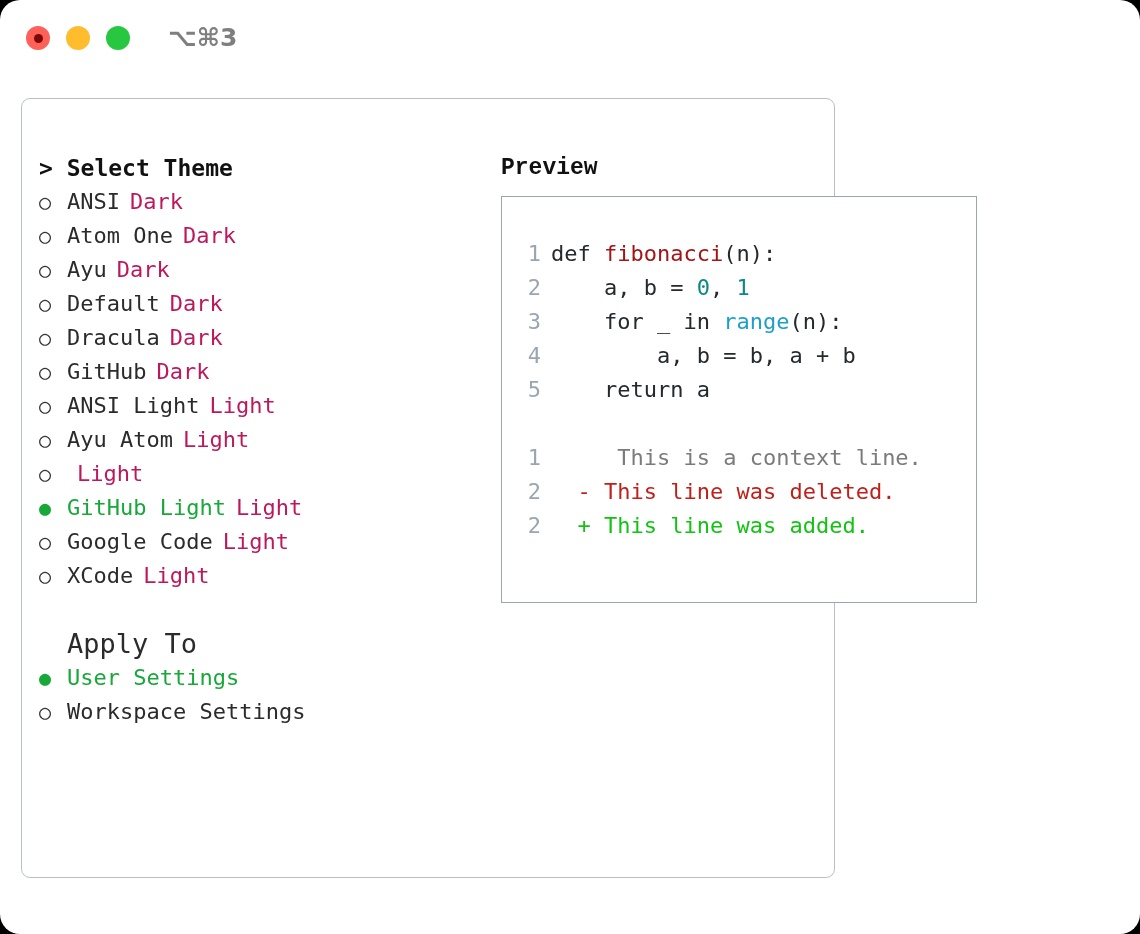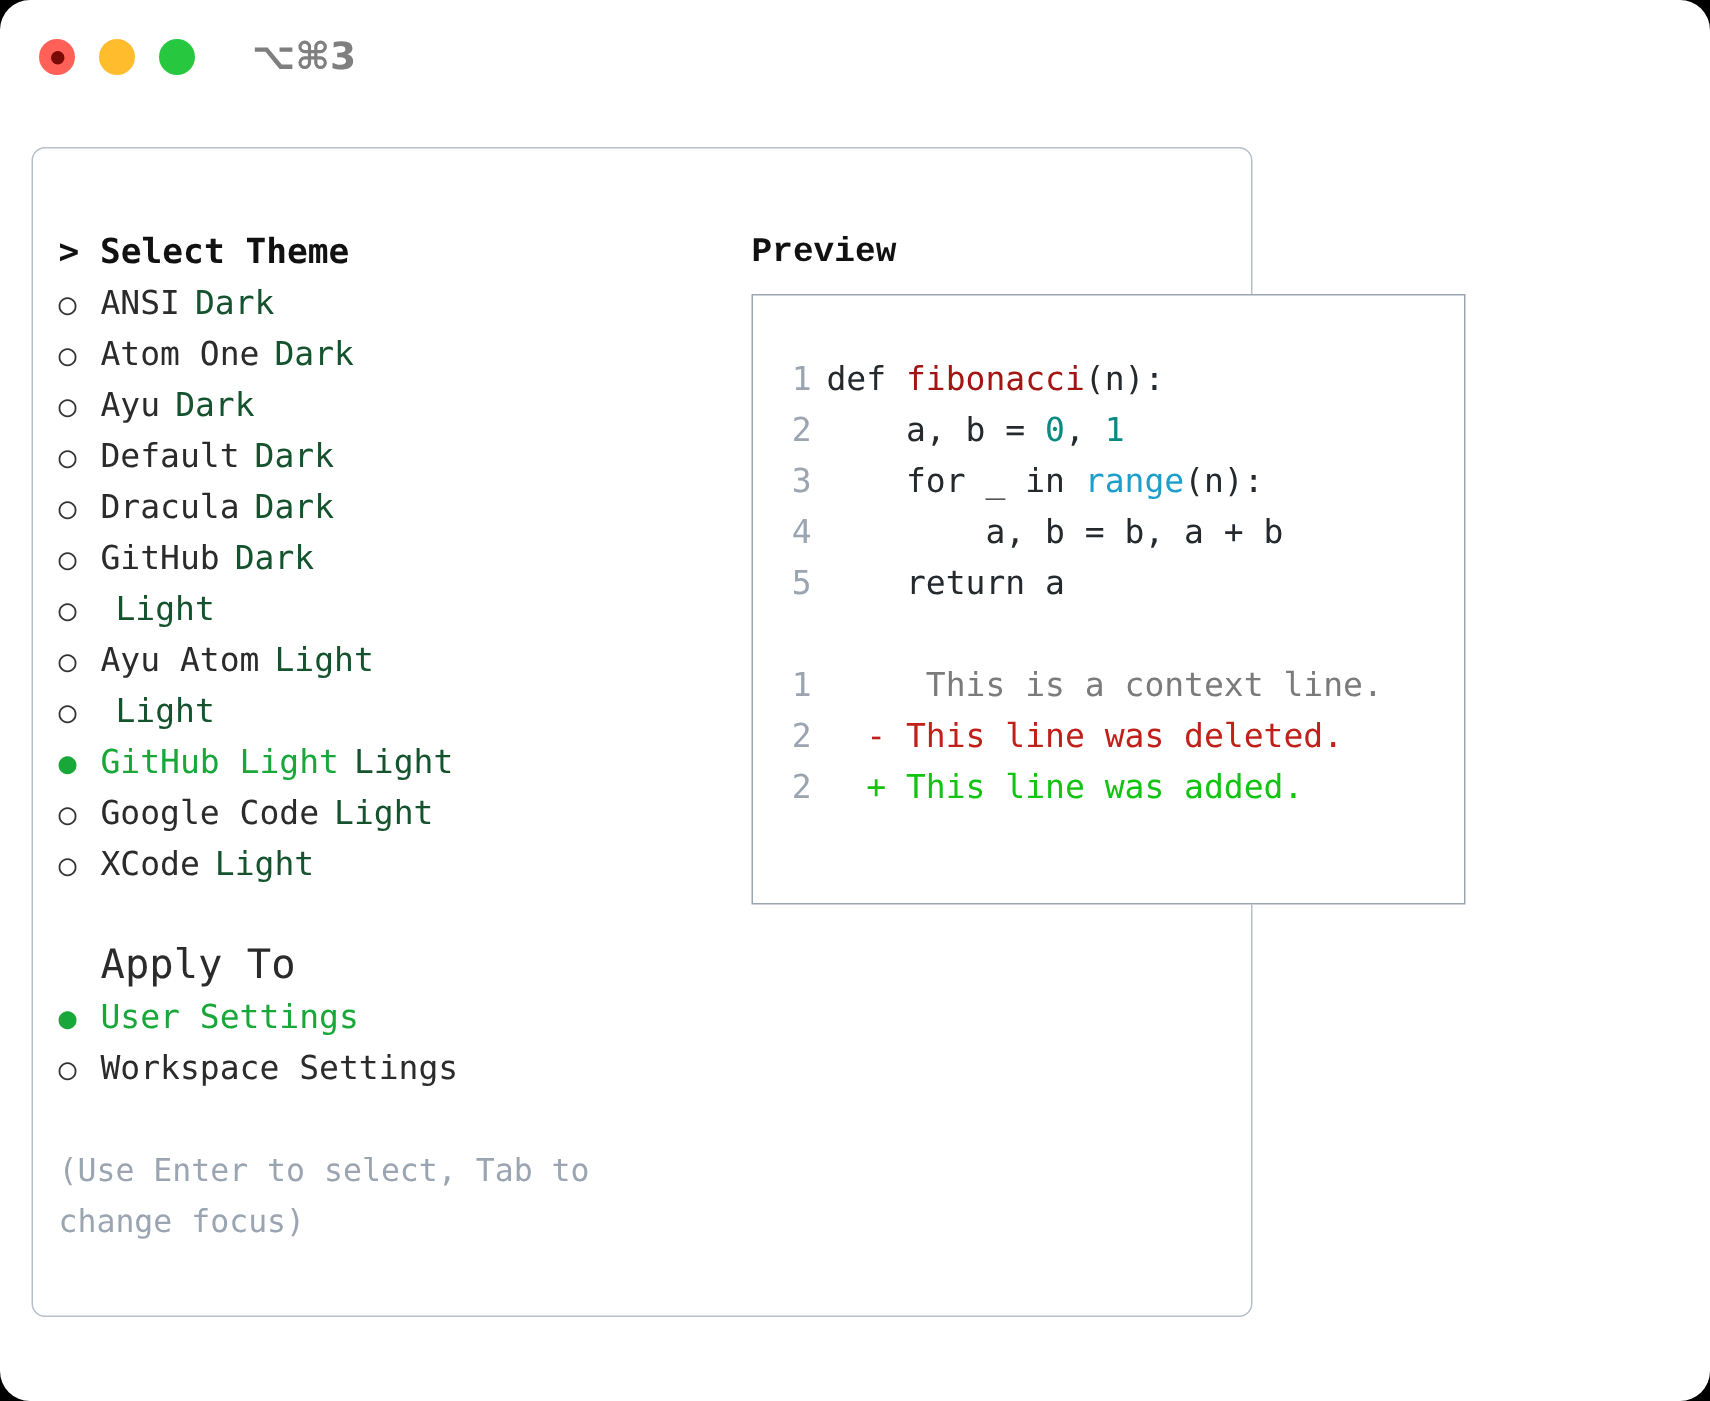--- a/index.html
+++ b/index.html
@@ -125,21 +125,21 @@
     display: inline-block;
     width: 28px;
     flex: 0 0 28px;
     font-size: 20px;
     color: #333333;
   }
   .marker.sel { color: #18a83a; }
   .opt-name  { color: #2b2b2b; }
   .opt-row.selected .opt-name { color: #18a83a; }
   .opt-variant {
-    color: #14532d;
+    color: #be185d;
     margin-left: 10px;
   }
 
   .apply-title {
     margin-top: 34px;
     padding-left: 28px;
     font-size: 27px;
     color: #2b2b2b;
     line-height: 34px;
     white-space: pre;
@@ -231,36 +231,35 @@
 
         <div class="section-title">&gt; Select Theme</div>
 
         <div class="opt-list" id="theme-list">
             <div class="opt-row"><span class="marker">○</span><span class="opt-name">ANSI</span><span class="opt-variant">Dark</span></div>
             <div class="opt-row"><span class="marker">○</span><span class="opt-name">Atom One</span><span class="opt-variant">Dark</span></div>
             <div class="opt-row"><span class="marker">○</span><span class="opt-name">Ayu</span><span class="opt-variant">Dark</span></div>
             <div class="opt-row"><span class="marker">○</span><span class="opt-name">Default</span><span class="opt-variant">Dark</span></div>
             <div class="opt-row"><span class="marker">○</span><span class="opt-name">Dracula</span><span class="opt-variant">Dark</span></div>
             <div class="opt-row"><span class="marker">○</span><span class="opt-name">GitHub</span><span class="opt-variant">Dark</span></div>
-            <div class="opt-row"><span class="marker">○</span><span class="opt-variant">Light</span></div>
+            <div class="opt-row"><span class="marker">○</span><span class="opt-name">ANSI Light</span><span class="opt-variant">Light</span></div>
             <div class="opt-row"><span class="marker">○</span><span class="opt-name">Ayu Atom</span><span class="opt-variant">Light</span></div>
             <div class="opt-row"><span class="marker">○</span><span class="opt-variant">Light</span></div>
             <div class="opt-row selected"><span class="marker sel">●</span><span class="opt-name">GitHub Light</span><span class="opt-variant">Light</span></div>
             <div class="opt-row"><span class="marker">○</span><span class="opt-name">Google Code</span><span class="opt-variant">Light</span></div>
             <div class="opt-row"><span class="marker">○</span><span class="opt-name">XCode</span><span class="opt-variant">Light</span></div>
           </div>
 
         <div class="apply-title">Apply To</div>
 
         <div class="opt-list" id="apply-list">
             <div class="opt-row selected"><span class="marker sel">●</span><span class="opt-name">User Settings</span></div>
             <div class="opt-row"><span class="marker">○</span><span class="opt-name">Workspace Settings</span></div>
           </div>
 
-        <div class="hint">(Use Enter to select, Tab to change focus)</div>
       </div>
 
       <div class="right-col">
         <div class="preview-title">Preview</div>
 
         <div class="preview-box">
           <div class="code" id="code-block"><div class="code-line"><span class="lineno">1</span><span class="code-text"><span class="tok-plain">def </span><span class="tok-func">fibonacci</span><span class="tok-plain">(n):</span></span></div><div class="code-line"><span class="lineno">2</span><span class="code-text"><span class="tok-plain">    a, b = </span><span class="tok-num">0</span><span class="tok-plain">, </span><span class="tok-num">1</span></span></div><div class="code-line"><span class="lineno">3</span><span class="code-text"><span class="tok-plain">    for _ in </span><span class="tok-call">range</span><span class="tok-plain">(n):</span></span></div><div class="code-line"><span class="lineno">4</span><span class="code-text"><span class="tok-plain">        a, b = b, a + b</span></span></div><div class="code-line"><span class="lineno">5</span><span class="code-text"><span class="tok-plain">    return a</span></span></div><div class="blank-line"></div><div class="code-line"><span class="lineno">1</span><span class="code-text diff-ctx">     This is a context line.</span></div><div class="code-line"><span class="lineno">2</span><span class="code-text diff-del">  - This line was deleted.</span></div><div class="code-line"><span class="lineno">2</span><span class="code-text diff-add">  + This line was added.</span></div></div>
         </div>
       </div>
 

